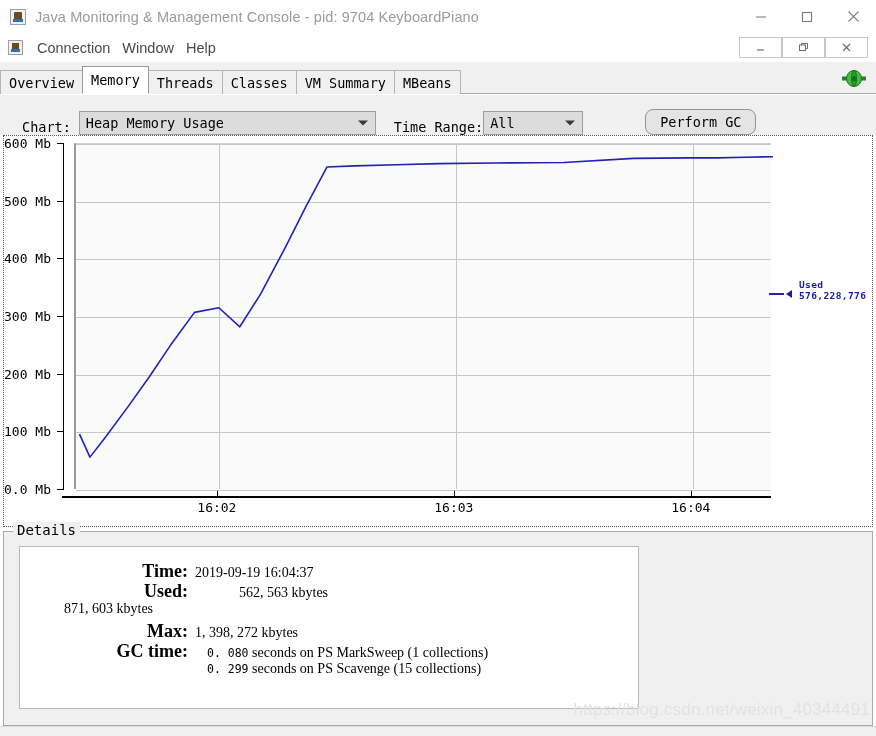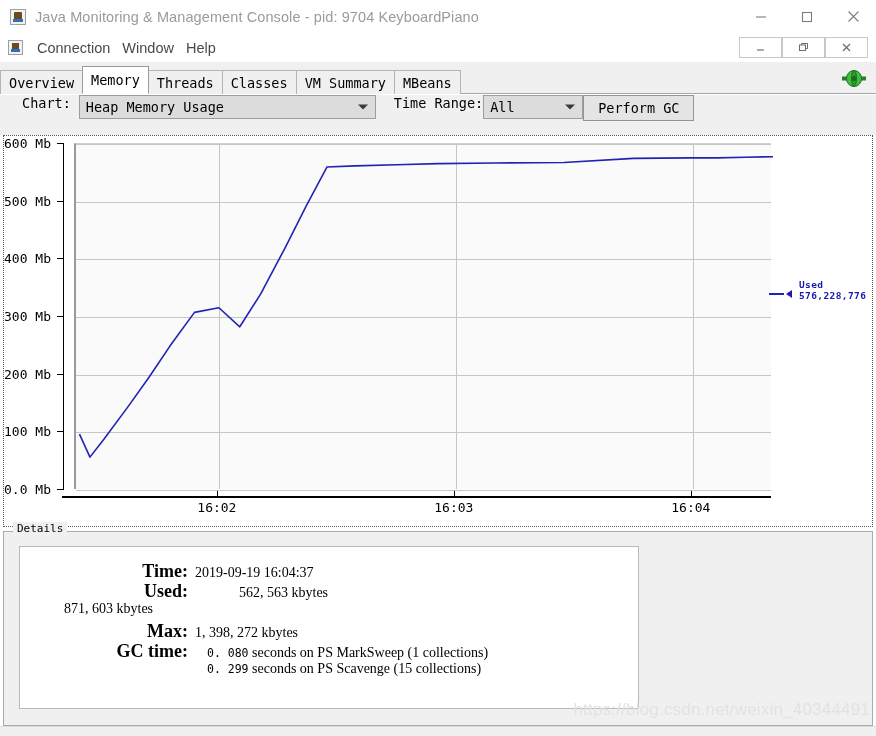--- a/index.html
+++ b/index.html
@@ -102,21 +102,21 @@
     flex: 1 1 auto; height: 1px;
   }
   .conn-icon {
     position: absolute; right: 8px; top: 7px;
     width: 28px; height: 19px;
   }
 
   
   .ctrlrow {
     position: absolute; left: 0; top: 95px; width: 876px; height: 40px;
-    background: #f0f0f0; display: flex; align-items: flex-start;
+    background: #f0f0f0; display: flex; align-items: flex-end;
   }
   .lbl-mono {
     font-family: "DejaVu Sans Mono", monospace; font-size: 13.5px; color: #000;
   }
   .combo {
     height: 24px; border: 1px solid #9d9d9d; background: #dcdcdc;
     display: flex; align-items: center; position: relative;
     font-family: "DejaVu Sans Mono", monospace; font-size: 13.5px; color: #000;
     padding-left: 6px;
   }
@@ -186,21 +186,21 @@
   }
 
   
   .details-group {
     position: absolute; left: 3px; top: 531px; width: 870px; height: 195px;
     border: 1px solid #a9a9a9; background: #f0f0f0;
   }
   .details-legend {
     position: absolute; left: 9px; top: -10px; background: #f0f0f0;
     padding: 0 4px; font-family: "DejaVu Sans Mono", monospace;
-    font-size: 11px; color: #000;
+    font-size: 14px; color: #000;
   }
   .details-inner {
     position: absolute; left: 15px; top: 14px; width: 620px; height: 163px;
     background: #ffffff; border: 1px solid #b9b9b9;
   }
   .dtable { position: absolute; left: 0; top: 14px; width: 100%; }
   .drow { display: flex; align-items: baseline; height: 20px; }
   .dlabel {
     width: 175px; text-align: right; padding-right: 7px;
     font-family: "Liberation Serif", serif; font-weight: bold;
@@ -316,21 +316,21 @@
     <div class="lbl-mono" style="margin-left:22px;">Chart:</div>
     <div class="combo" style="width:297px; margin-left:8px;">
       <span>Heap Memory Usage</span>
       <span class="caret"></span>
     </div>
     <div class="lbl-mono" style="margin-left:18px;">Time Range:</div>
     <div class="combo" style="width:100px; margin-left:0;">
       <span>All</span>
       <span class="caret"></span>
     </div>
-    <div class="btn-gc" style="">
+    <div class="btn-gc" style="margin-left:62px;border-radius:8px;">
       <span>Perform GC</span>
     </div>
   </div>
 
   <div class="chartpanel">
     <div class="plot" id="plot">
         <div class="gridline-h" style="top: 0px;"></div>
         <div class="gridline-h" style="top: 57.6667px;"></div>
         <div class="gridline-h" style="top: 115.333px;"></div>
         <div class="gridline-h" style="top: 173px;"></div>

